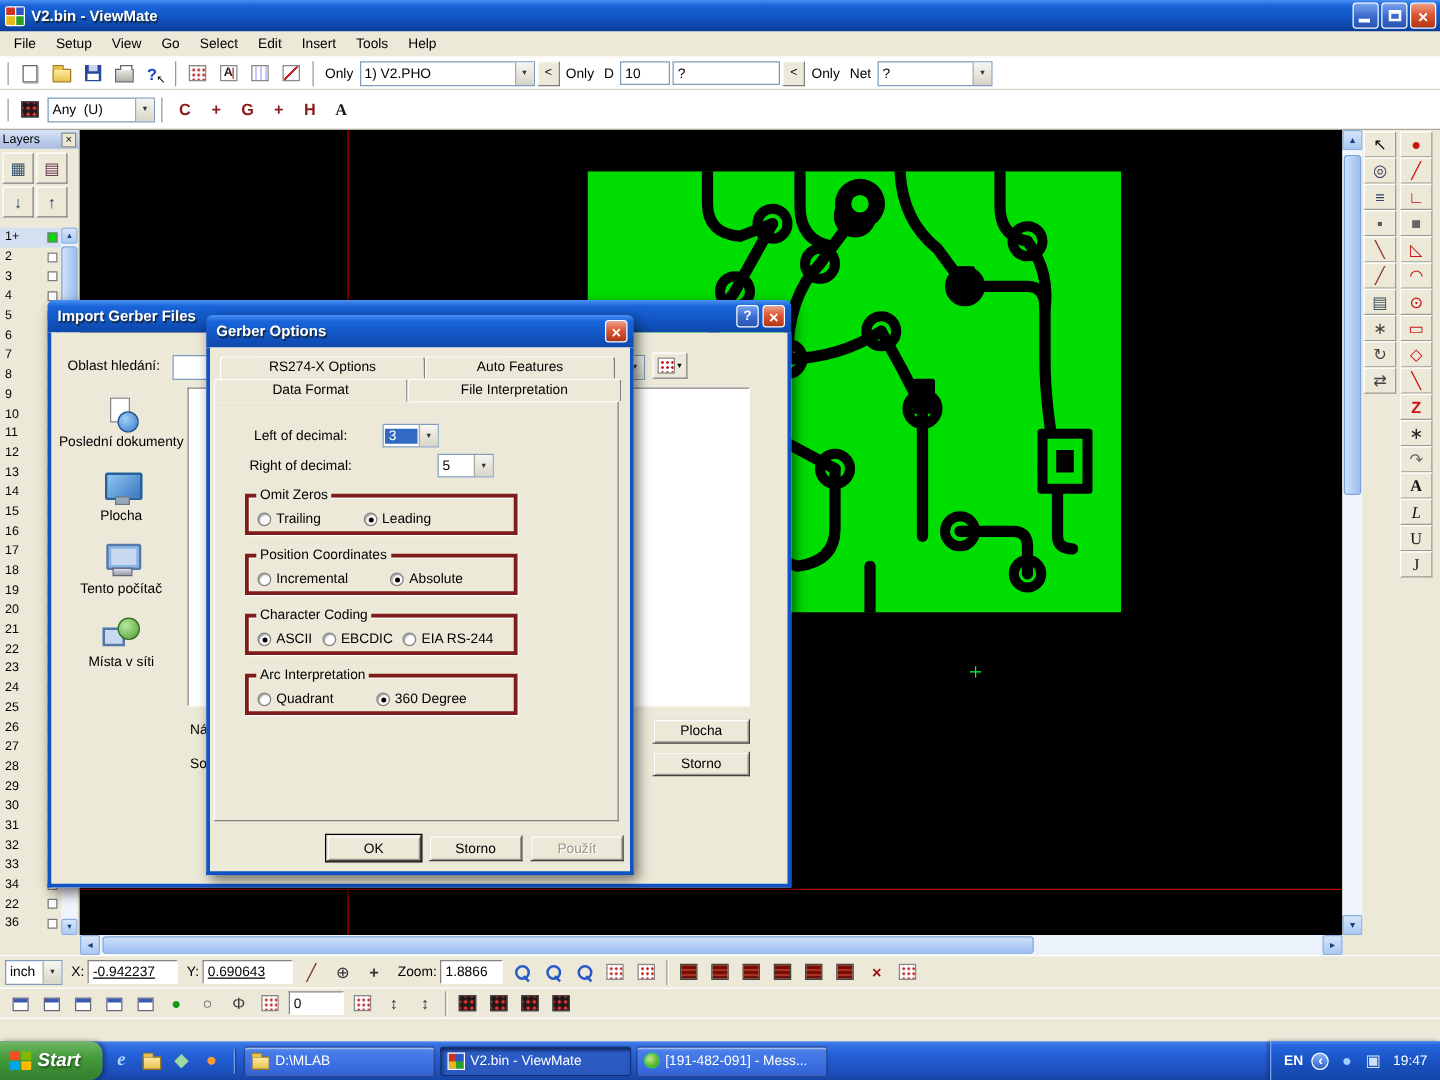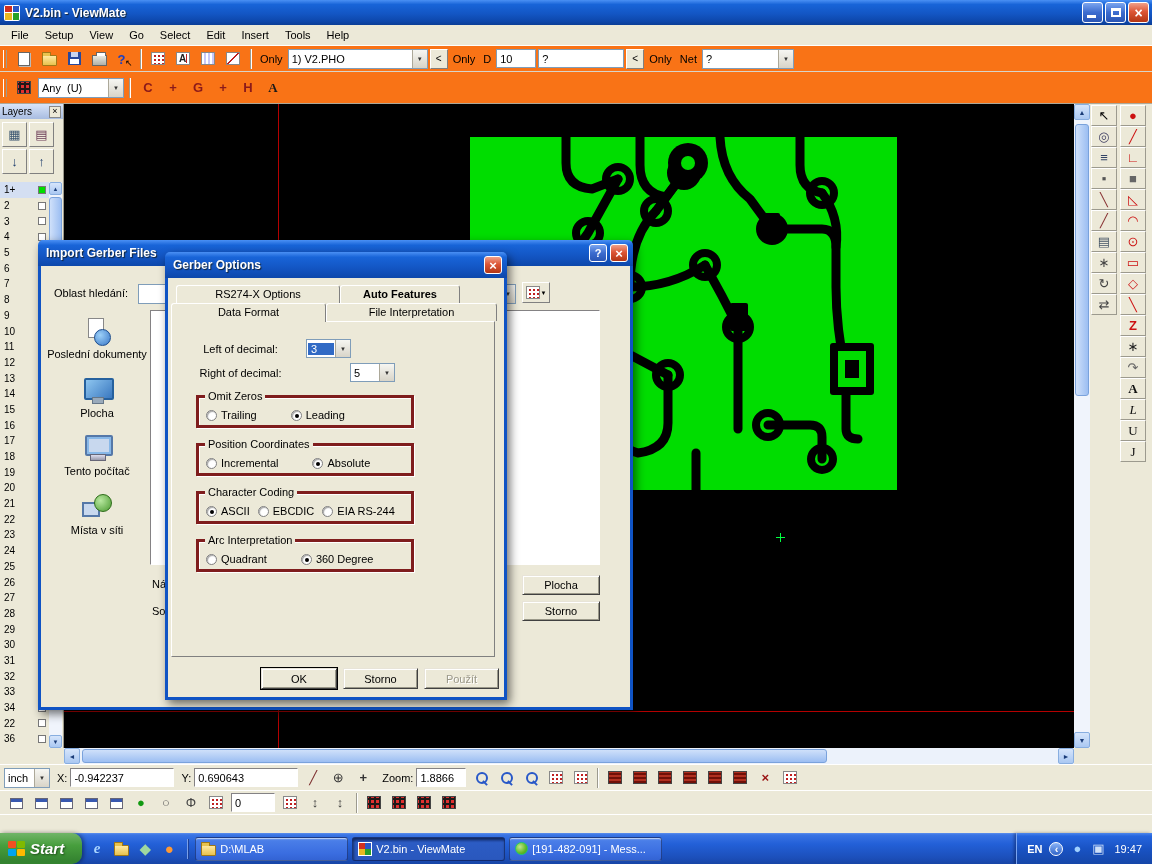--- a/index.html
+++ b/index.html
@@ -17,21 +17,21 @@
 .win-btns{display:flex;gap:2px;}
 .wbtn{width:21px;height:21px;border-radius:3px;border:1px solid #fff;color:#fff;font-weight:bold;display:flex;align-items:center;justify-content:center;
  background:linear-gradient(180deg,#7ba5ef,#3c6ccf 50%,#2a55b4);font-size:13px;line-height:1;position:relative;padding:0;}
 .wbtn.close{background:linear-gradient(180deg,#f0a089,#dd5636 45%,#b33614);font-size:14px;}
 .minbar{position:absolute;left:4px;bottom:4px;width:9px;height:3px;background:#fff;}
 .restorebox{position:absolute;left:5px;top:5px;width:10px;height:9px;border:2px solid #fff;border-top-width:3px;}
 
 
 .menubar{position:absolute;top:25px;left:0;width:100%;height:21px;background:#ece9d8;display:flex;align-items:center;padding-left:3px;border-bottom:1px solid #fff;}
 .menu-item{padding:2px 8px;}
-.toolbar{position:absolute;left:0;width:100%;background:#f97316;display:flex;align-items:center;gap:2px;padding-left:2px;}
+.toolbar{position:absolute;left:0;width:100%;background:#ffffff;display:flex;align-items:center;gap:2px;padding-left:2px;}
 .tb1{top:46px;height:26px;border-bottom:1px solid #d8d4c8;}
 .tb2{top:72px;height:32px;border-bottom:1px solid #aca899;}
 .tb-grip{width:4px;height:18px;border-left:1px solid #fff;border-right:1px solid #9c9a8e;margin:0 3px 0 1px;}
 .iconrow{display:inline-flex;align-items:center;gap:1px;}
 .tbtn{width:24px;height:22px;background:transparent;border:1px solid transparent;display:inline-flex;align-items:center;justify-content:center;padding:0;}
 .tg{font-size:13px;line-height:1;}
 .tsep{width:0;height:20px;border-left:1px solid #9c9a8e;border-right:1px solid #fff;margin:0 3px;display:inline-block;}
 .tb-label{margin:0 3px;}
 .navbtn{width:18px;height:20px;background:#ece9d8;border:1px solid;border-color:#fff #808080 #808080 #fff;font-size:10px;padding:0;}
 
@@ -106,21 +106,21 @@
 .htrack{flex:1;position:relative;}
 .hthumb{position:absolute;top:1px;bottom:1px;left:2px;width:745px;background:linear-gradient(180deg,#cfe0fa,#9cbef2);border:1px solid #7aa2dc;border-radius:3px;}
 
 
 .status{position:absolute;left:0;width:100%;display:flex;align-items:center;gap:3px;padding-left:4px;background:#ece9d8;border-top:1px solid #fff;}
 .s1{top:764px;height:26px;}
 .s2{top:790px;height:24px;}
 .st-label{margin-left:4px;}
 .edit{display:inline-flex;align-items:center;background:#fff;border:1px solid #7f9db9;height:19px;padding:0 3px;white-space:nowrap;}
 .sunk{border:1px solid;border-color:#848284 #fff #fff #848284;}
-.w40{width:40px;}.w44{width:44px;}.w46{width:46px;}.w50{width:50px;}.w84{width:104px;}.w86{width:86px;}.w92{width:92px;}.w140{width:140px;}
+.w40{width:40px;}.w44{width:44px;}.w46{width:46px;}.w50{width:50px;}.w84{width:72px;text-decoration:underline;}.w86{width:86px;}.w92{width:92px;}.w140{width:140px;}
 .combo{display:inline-flex;align-items:center;height:20px;background:#fff;border:1px solid #7f9db9;}
 .combo .val{flex:1;padding:0 3px;white-space:nowrap;overflow:hidden;}
 .combo .val2{padding:0 3px;}
 .combo .drop{width:15px;align-self:stretch;background:linear-gradient(180deg,#f6f6f2,#d8d4c8);border-left:1px solid #aca899;font-size:6px;display:flex;align-items:center;justify-content:center;color:#333;flex:none;}
 .val.sel{background:#316ac5;color:#fff;margin:1px;}
 .filler{position:absolute;left:0;top:814px;width:100%;height:19px;background:#ece9d8;border-top:1px solid #fff;}
 
 
 .taskbar{position:absolute;left:0;top:833px;width:100%;height:31px;display:flex;align-items:center;z-index:100;
  background:linear-gradient(180deg,#5e90ee 0%,#3a74e4 6%,#2360d8 35%,#1c4fba 80%,#1745a6 100%);}
@@ -188,21 +188,21 @@
  box-shadow:inset 1px 1px 0 #fff,inset -1px -1px 0 #9a9889;font-size:11px;display:flex;align-items:center;justify-content:center;}
 .i-import{left:481px;top:309px;width:78px;height:20px;}
 .i-cancel{left:481px;top:335px;width:78px;height:20px;}
 
 
 .tabpage{position:absolute;left:3px;top:43px;width:324px;height:336px;background:#ece9d8;border:1px solid;border-color:#fff #808080 #808080 #fff;z-index:1;}
 .tabs-back{position:absolute;left:8px;top:7px;display:flex;z-index:5;}
 .tabs-front{position:absolute;left:3px;top:25px;display:flex;z-index:6;}
 .tab{height:18px;line-height:17px;background:#ece9d8;border:1px solid;border-color:#fff #808080 #808080 #fff;border-bottom:none;border-radius:3px 3px 0 0;font-size:11px;text-align:center;}
 .tabs-back .tab:nth-child(1){width:164px;}
-.tabs-back .tab:nth-child(2){width:120px;font-weight:bold;}
+.tabs-back .tab:nth-child(2){width:152px;}
 .tabs-front .tab:nth-child(1){width:155px;}
 .tabs-front .tab:nth-child(2){width:171px;}
 .tab.active{height:19px;z-index:7;position:relative;}
 .decrow{position:absolute;left:10px;display:flex;align-items:center;gap:3px;z-index:2;}
 .dr1{top:61px;}
 .dr2{top:85px;gap:47px;}
 .declbl{width:125px;text-align:center;}
 .combo.dec{width:45px;height:19px;}
 .groups{position:absolute;left:28px;top:117px;width:218px;z-index:2;}
 .group{height:33px;margin-bottom:15px;position:relative;border:3px solid #7f1d1d;box-shadow:1px 1px 0 #fff,inset 1px 1px 0 #fff;}

